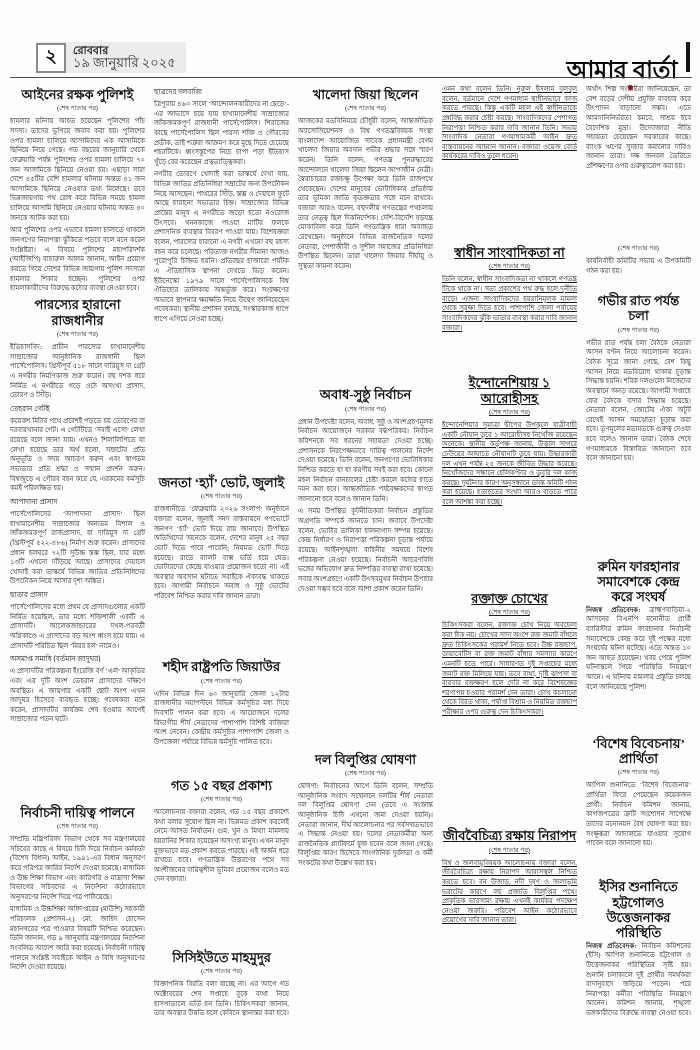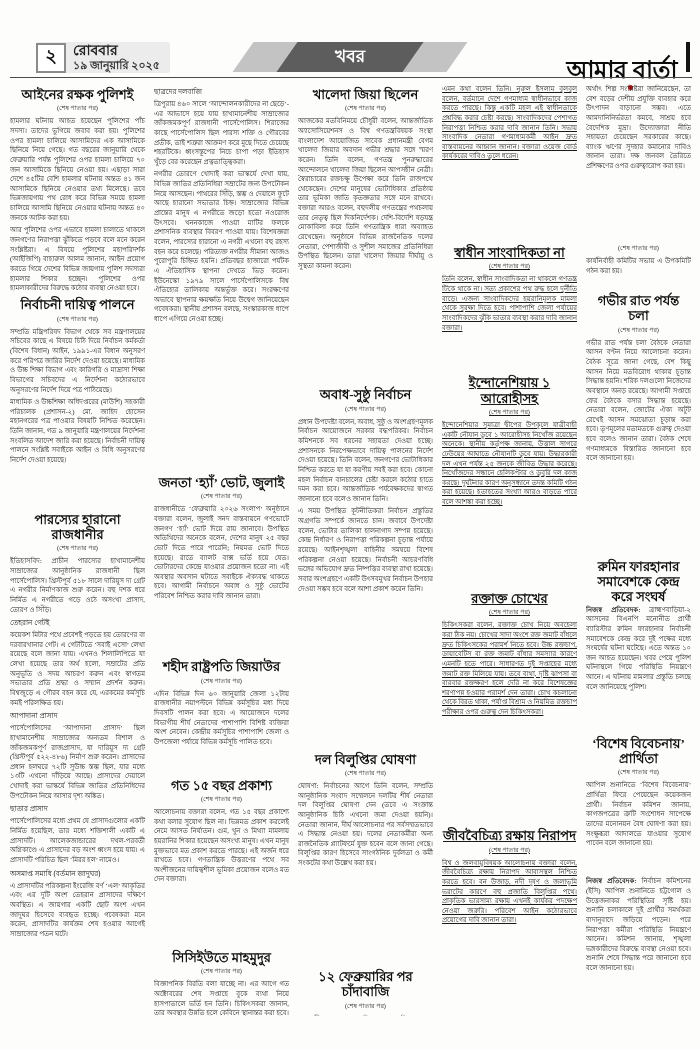--- a/index.html
+++ b/index.html
@@ -6,22 +6,22 @@
   .page{
     position:relative;width:700px;height:1050px;background:#fdfdfc;margin:0 auto;
     font-family:"Liberation Serif","DejaVu Serif",serif;color:#1a1a1a;overflow:hidden;
   }
   
   .header{position:absolute;left:0;top:40px;width:700px;height:36px;}
   .header-rule{position:absolute;left:10px;right:8px;top:77px;border-top:1.6px solid #4a4a4a;}
   .left-group{position:absolute;left:36px;top:2px;height:31px;display:flex;align-items:center;background:#ececec;padding:0 10px 0 0;border-radius:2px;}
   .pagenum-box{width:26px;height:26px;border:2.2px solid #8b8b8b;background:#fff;display:flex;align-items:center;justify-content:center;font-size:18px;font-weight:bold;color:#111;}
   .daydate{margin-left:7px;line-height:1.15;}
-  .day{font-size:14px;font-weight:bold;color:#222;}
-  .date{font-size:11px;color:#333;font-weight:bold;}
+  .day{font-size:11px;font-weight:bold;color:#222;}
+  .date{font-size:13px;color:#333;}
   .banner{position:absolute;left:231px;top:2px;width:238px;height:30px;}
   .banner-light{position:absolute;left:12px;top:0;width:214px;height:30px;background:#c3c3c3;transform:skewX(-35deg);}
   .banner-dark{position:absolute;left:56px;top:0;width:126px;height:30px;background:#5d5d5d;transform:skewX(-35deg);}
   .banner-text{position:absolute;left:0;top:0;width:238px;height:30px;display:flex;align-items:center;justify-content:center;color:#fff;font-size:17px;font-weight:bold;font-family:"Liberation Sans",sans-serif;}
   .masthead{position:absolute;right:10px;top:0;height:34px;display:flex;align-items:center;}
   .masthead-text{font-size:24px;font-weight:bold;color:#0b0b0b;letter-spacing:-0.5px;font-family:"Liberation Sans",sans-serif;position:relative;margin-top:28px;}
   .masthead-dot{position:absolute;left:56%;bottom:1px;width:5px;height:5px;border-radius:50%;}
   .masthead-bar{width:4px;height:30px;background:#141414;margin-left:9px;}
   
   .main{position:absolute;left:10px;top:84px;width:682px;height:932px;display:flex;gap:9px;overflow:hidden;}
@@ -45,25 +45,20 @@
     <div class="left-group">
       <div class="pagenum-box">
         <span>২</span>
       </div>
       <div class="daydate">
         <div class="day">রোববার</div>
         <div class="date">১৯ জানুয়ারি ২০২৫</div>
       </div>
     </div>
 
-    <div class="banner">
-      <div class="banner-light"></div>
-      <div class="banner-dark"></div>
-      <div class="banner-text">খবর</div>
-    </div>
 
     <div class="masthead">
       <span class="masthead-text">
         <span>আমার বার্তা</span>
         <span class="masthead-dot" id="mastdot" style="background: rgb(204, 17, 17);"></span>
       </span>
       <span class="masthead-bar"></span>
     </div>
   </div>
   <div class="header-rule"></div>
@@ -71,43 +66,43 @@
   <div class="main" id="columns">
       <div class="col" style="width: 135px;">
         <div class="article">
           <div class="headline">আইনের রক্ষক পুলিশই</div>
           <div class="dateline">(শেষ পাতার পর)</div>
           <div class="abody" style="height: 178px;">
             <div class="para">হামলার ঘটনায় আহত হয়েছেন পুলিশের পাঁচ সদস্য। তাদের ভুগিয়ে জবাব করা হয়। পুলিশের ওপর হামলা চালিয়ে আসামিদের এক আসামিকে ছিনিয়ে নিয়ে গেছে। গত বছরের জানুয়ারি থেকে ফেব্রুয়ারি পর্যন্ত পুলিশের ওপর হামলা চালিয়ে ৭০ জন আসামিকে ছিনিয়ে নেওয়া হয়। এছাড়া সারা দেশে ৪৫টির বেশি হামলার ঘটনায় অন্তত ৪১ জন আসামিকে ছিনিয়ে নেওয়ার তথ্য মিলেছে। তবে ভিন্নজায়গায় পথ রোধ করে বিভিন্ন সময়ে হামলা চালিয়ে আসামি ছিনিয়ে নেওয়ার ঘটনায় অন্তত ৪০ জনকে আটক করা হয়।</div>
             <div class="para">আর পুলিশের ওপর এভাবে হামলা চালাতে থাকলে জনগণের নিরাপত্তা ঝুঁকিতে পড়বে বলে মনে করেন সংশ্লিষ্টরা। এ বিষয়ে পুলিশের মহাপরিদর্শক (আইজিপি) বাহারুল আলম জানান, আইন প্রয়োগ করতে গিয়ে দেশের বিভিন্ন জায়গায় পুলিশ সদস্যরা হামলার শিকার হচ্ছেন। পুলিশের ওপর হামলাকারীদের বিরুদ্ধে কঠোর ব্যবস্থা নেওয়া হবে।</div>
           </div>
         </div>
-        <div class="article">
-          <div class="headline">নির্বাচনী দায়িত্ব পালনে</div>
-          <div class="dateline">(শেষ পাতার পর)</div>
-          <div class="abody" style="height: 182px;">
-            <div class="para">সম্প্রতি মন্ত্রিপরিষদ বিভাগ থেকে সব মন্ত্রণালয়ের সচিবের কাছে এ বিষয়ে চিঠি দিয়ে নির্বাচন কর্মকর্তা (বিশেষ বিধান) আইন, ১৯৯১-এর বিধান অনুসরণ করে পরিপত্র জারির নির্দেশ দেওয়া হয়েছে। মাধ্যমিক ও উচ্চ শিক্ষা বিভাগ এবং কারিগরি ও মাদ্রাসা শিক্ষা বিভাগের সচিবদের এ নির্দেশনা কঠোরভাবে অনুসরণের নির্দেশ দিয়ে পত্র পাঠিয়েছে।</div>
-            <div class="para">মাধ্যমিক ও উচ্চশিক্ষা অধিদপ্তরের (মাউশি) সহকারী পরিচালক (প্রশাসন-২) মো. জাহিদ হোসেন মহানগরের পত্র পাওয়ার বিষয়টি নিশ্চিত করেছেন। তিনি জানান, গত ৯ জানুয়ারি মন্ত্রণালয়ের নির্দেশনা সংবলিত আদেশ জারি করা হয়েছে। নির্বাচনী দায়িত্ব পালনে সংশ্লিষ্ট সবাইকে আইন ও বিধি অনুসরণের নির্দেশ দেওয়া হয়েছে।</div>
-          </div>
-        </div>
         <div class="article grow">
           <div class="headline">পারস্যের হারানো রাজধানীর</div>
           <div class="dateline">(শেষ পাতার পর)</div>
           <div class="abody grow">
             <div class="para">ইতিহাসবিদ: প্রাচীন পারস্যের হাখামানেশীয় সাম্রাজ্যের আনুষ্ঠানিক রাজধানী ছিল পার্সেপোলিস। খ্রিস্টপূর্ব ৫১৮ সালে দারিয়ুস দ্য গ্রেট এ নগরীর নির্মাণকাজ শুরু করেন। বহু দশক ধরে নির্মিত এ নগরীতে গড়ে ওঠে অসংখ্য প্রাসাদ, তোরণ ও সিঁড়ি।</div>
             <div class="sub">তেহরান গেটই</div>
             <div class="para">কয়েকশ মিটার পথে প্রবেশই পড়তে হয় তোরণের বা দরবারখানার গেট। এ গেটটিতে ‘সবাই এসো’ লেখা রয়েছে বলে জানা যায়। এখনও শিলালিপিতে যা লেখা হয়েছে তার অর্থ হলো, সম্রাটের প্রতি অনুভূতি ও সদয় আচরণ করুন এবং স্বাগতম সভ্যতার প্রতি শ্রদ্ধা ও সম্মান প্রদর্শন করুন। বিশ্বজুড়ে এ গৌরব বহন করে যে, এরকমের কর্মসূচি কমই পরিলক্ষিত হয়।</div>
             <div class="sub">আপাদানা প্রাসাদ</div>
             <div class="para">পার্সেপোলিসের ‘আপাদানা প্রাসাদ’ ছিল হাখামানেশীয় সাম্রাজ্যের অন্যতম বিশাল ও জাঁকজমকপূর্ণ রাজপ্রাসাদ, যা দারিয়ুস দ্য গ্রেট (খ্রিস্টপূর্ব ৫২২-৪৮৬) নির্মাণ শুরু করেন। প্রাসাদের প্রধান হলঘরে ৭২টি সুউচ্চ স্তম্ভ ছিল, যার মধ্যে ১৩টি এখনো দাঁড়িয়ে আছে। প্রাসাদের দেয়ালে খোদাই করা ভাস্কর্যে বিভিন্ন জাতির প্রতিনিধিদের উপঢৌকন নিয়ে আসার দৃশ্য অঙ্কিত।</div>
             <div class="sub">ছাতার প্রাসাদ</div>
             <div class="para">পার্সেপোলিসের মধ্যে প্রথম যে প্রাসাদগুলোর একটি নির্মিত হয়েছিল, তার মধ্যে শক্তিশালী একটি এ প্রাসাদটি। আলেকজান্ডারের দখল-পরবর্তী অগ্নিকাণ্ডে এ প্রাসাদের বড় অংশ ধ্বংস হয়ে যায়। এ প্রাসাদটি পরিচিত ছিল ‘মিরর হল’ নামেও।</div>
             <div class="sub">অসমাপ্ত সমাধি (বর্তমান জাদুঘর)</div>
             <div class="para">এ প্রাসাদটির পরিকল্পনা ইংরেজি বর্ণ ‘এল’ আকৃতির এবং এর দুটি অংশ তেহরান প্রাসাদের দক্ষিণে অবস্থিত। এ জায়গার একটি ছোট অংশ এখন জাদুঘর হিসেবে ব্যবহৃত হচ্ছে। গবেষকরা মনে করেন, প্রাসাদটির কার্যক্রম শেষ হওয়ার আগেই সাম্রাজ্যের পতন ঘটে।</div>
           </div>
         </div>
+        <div class="article">
+          <div class="headline">নির্বাচনী দায়িত্ব পালনে</div>
+          <div class="dateline">(শেষ পাতার পর)</div>
+          <div class="abody" style="height: 182px;">
+            <div class="para">সম্প্রতি মন্ত্রিপরিষদ বিভাগ থেকে সব মন্ত্রণালয়ের সচিবের কাছে এ বিষয়ে চিঠি দিয়ে নির্বাচন কর্মকর্তা (বিশেষ বিধান) আইন, ১৯৯১-এর বিধান অনুসরণ করে পরিপত্র জারির নির্দেশ দেওয়া হয়েছে। মাধ্যমিক ও উচ্চ শিক্ষা বিভাগ এবং কারিগরি ও মাদ্রাসা শিক্ষা বিভাগের সচিবদের এ নির্দেশনা কঠোরভাবে অনুসরণের নির্দেশ দিয়ে পত্র পাঠিয়েছে।</div>
+            <div class="para">মাধ্যমিক ও উচ্চশিক্ষা অধিদপ্তরের (মাউশি) সহকারী পরিচালক (প্রশাসন-২) মো. জাহিদ হোসেন মহানগরের পত্র পাওয়ার বিষয়টি নিশ্চিত করেছেন। তিনি জানান, গত ৯ জানুয়ারি মন্ত্রণালয়ের নির্দেশনা সংবলিত আদেশ জারি করা হয়েছে। নির্বাচনী দায়িত্ব পালনে সংশ্লিষ্ট সবাইকে আইন ও বিধি অনুসরণের নির্দেশ দেওয়া হয়েছে।</div>
+          </div>
+        </div>
       </div>
       <div class="col" style="width: 135px;">
         <div class="article">
           <div class="abody" style="height: 388px;">
             <div class="sub">ছাত্রদের দলবাজি</div>
             <div class="para">ত্রিপুরায় ৪৬০ সালে ‘আন্দোলনকারীদের না ছেড়ে’-এর আভাসে হয়ে যায় হাখামানেশীয় সাম্রাজ্যের জাঁকজমকপূর্ণ রাজধানী পার্সেপোলিস। শিরাজের কাছে পার্সেপোলিস ছিল পারস্য শক্তি ও গৌরবের প্রতীক, তাই শত্রুরা আক্রমণ করে মুছে দিতে চেয়েছে শহরটিকে। ধ্বংসস্তূপের নিচে চাপা পড়া ইতিহাস খুঁড়ে বের করেছেন প্রত্নতাত্ত্বিকরা।</div>
             <div class="para">নগরীর তোরণে খোদাই করা ভাস্কর্যে দেখা যায়, বিভিন্ন জাতির প্রতিনিধিরা সম্রাটের জন্য উপঢৌকন নিয়ে আসছেন। পাথরের সিঁড়ি, স্তম্ভ ও দেয়ালে ফুটে আছে হারানো সভ্যতার চিহ্ন। সাম্রাজ্যের বিভিন্ন প্রান্তের মানুষ এ নগরীতে জড়ো হতো নওরোজ উৎসবে। খননকাজে পাওয়া মাটির ফলকে প্রশাসনিক ব্যবস্থার বিবরণ পাওয়া যায়। বিশেষজ্ঞরা বলেন, পারস্যের হারানো এ নগরী এখনো বহু রহস্য বহন করে চলেছে। পরিত্যক্ত নগরীর সীমানা আজও পুরোপুরি চিহ্নিত হয়নি। প্রতিবছর হাজারো পর্যটক এ ঐতিহাসিক স্থাপনা দেখতে ভিড় করেন। ইউনেস্কো ১৯৭৯ সালে পার্সেপোলিসকে বিশ্ব ঐতিহ্যের তালিকায় অন্তর্ভুক্ত করে। সংরক্ষণের অভাবে স্থাপনার ক্ষয়ক্ষতি নিয়ে উদ্বেগ জানিয়েছেন গবেষকরা। স্থানীয় প্রশাসন বলছে, সংস্কারকাজ ধাপে ধাপে এগিয়ে নেওয়া হচ্ছে।</div>
           </div>
         </div>
         <div class="article">
@@ -155,27 +150,20 @@
             <div class="para">এ সময় উপস্থিত কূটনীতিকরা নির্বাচন প্রস্তুতির অগ্রগতি সম্পর্কে জানতে চান। জবাবে উপদেষ্টা বলেন, ভোটার তালিকা হালনাগাদ সম্পন্ন হয়েছে। কেন্দ্র নির্ধারণ ও নিরাপত্তা পরিকল্পনা চূড়ান্ত পর্যায়ে রয়েছে। আইনশৃঙ্খলা বাহিনীর সমন্বয়ে বিশেষ পরিকল্পনা নেওয়া হয়েছে। নির্বাচনী আচরণবিধি ভঙ্গের অভিযোগ দ্রুত নিষ্পত্তির ব্যবস্থা রাখা হয়েছে। সবার অংশগ্রহণে একটি উৎসবমুখর নির্বাচন উপহার দেওয়া সম্ভব হবে বলে আশা প্রকাশ করেন তিনি।</div>
           </div>
         </div>
         <div class="article">
           <div class="headline">দল বিলুপ্তির ঘোষণা</div>
           <div class="dateline">(শেষ পাতার পর)</div>
           <div class="abody" style="height: 185px;">
             <div class="para">ঘোষণা: নির্বাচনের আগে তিনি বলেন, সম্প্রতি আনুষ্ঠানিক সংবাদ সম্মেলনে দলটির শীর্ষ নেতারা দল বিলুপ্তির ঘোষণা দেন (তবে এ সংক্রান্ত আনুষ্ঠানিক চিঠি এখনো জমা দেওয়া হয়নি)। নেতারা জানান, দীর্ঘ আলোচনার পর সর্বসম্মতভাবে এ সিদ্ধান্ত নেওয়া হয়। দলের নেতাকর্মীরা অন্য রাজনৈতিক প্ল্যাটফর্মে যুক্ত হবেন বলে জানা গেছে। বিলুপ্তির কারণ হিসেবে সাংগঠনিক দুর্বলতা ও কর্মী সংকটের কথা উল্লেখ করা হয়।</div>
           </div>
         </div>
-        <div class="article grow">
-          <div class="headline">১২ ফেব্রুয়ারির পর চাঁদাবাজি</div>
-          <div class="dateline">(শেষ পাতার পর)</div>
-          <div class="abody grow">
-            <div class="para">ব্যবসায়ীদের জেলা শহর হিসেবে ব্যবসায়িক ক্ষেত্রের সমস্যা চিহ্নিতকরণে আয়োজিত এক মতবিনিময় সভায় তিনি এসব কথা বলেন।</div>
-          </div>
-        </div>
       </div>
       <div class="col" style="width: 135px; text-decoration: underline;">
         <div class="article">
           <div class="abody" style="height: 158px;">
             <div class="para">এমন কথা বলেন তিনি। নুরুল ইসলাম বুলবুল বলেন, বর্তমানে দেশে গণমাধ্যম স্বাধীনভাবে কাজ করতে পারছে। কিন্তু একটি মহল এই স্বাধীনতাকে প্রশ্নবিদ্ধ করার চেষ্টা করছে। সাংবাদিকদের পেশাগত নিরাপত্তা নিশ্চিত করার দাবি জানান তিনি। সভায় সাংবাদিক নেতারা গণমাধ্যমকর্মী আইন দ্রুত বাস্তবায়নের আহ্বান জানান। বক্তারা ওয়েজ বোর্ড কার্যকরের দাবিও তুলে ধরেন।</div>
           </div>
         </div>
         <div class="article">
           <div class="headline">স্বাধীন সাংবাদিকতা না</div>
           <div class="dateline">(শেষ পাতার পর)</div>
@@ -231,19 +219,20 @@
           </div>
         </div>
         <div class="article">
           <div class="headline">‘বিশেষ বিবেচনায়’ প্রার্থিতা</div>
           <div class="dateline">(শেষ পাতার পর)</div>
           <div class="abody" style="height: 96px;">
             <div class="para">আপিল শুনানিতে ‘বিশেষ বিবেচনায়’ প্রার্থিতা ফিরে পেয়েছেন কয়েকজন প্রার্থী। নির্বাচন কমিশন জানায়, কাগজপত্রের ত্রুটি সংশোধন সাপেক্ষে তাদের মনোনয়ন বৈধ ঘোষণা করা হয়। সংক্ষুব্ধরা আদালতে যাওয়ার সুযোগ পাবেন বলে জানানো হয়।</div>
           </div>
         </div>
         <div class="article grow">
+          <div class="headline">ইসির শুনানিতে হট্টগোলও উত্তেজনাকর পরিস্থিতি</div>
           <div class="abody grow">
             <div class="para"><span class="lead">নিজস্ব প্রতিবেদক: </span>নির্বাচন কমিশনের (ইসি) আপিল শুনানিতে হট্টগোল ও উত্তেজনাকর পরিস্থিতির সৃষ্টি হয়। শুনানি চলাকালে দুই প্রার্থীর সমর্থকরা বাদানুবাদে জড়িয়ে পড়েন। পরে নিরাপত্তা কর্মীরা পরিস্থিতি নিয়ন্ত্রণে আনেন। কমিশন জানায়, শৃঙ্খলা ভঙ্গকারীদের বিরুদ্ধে ব্যবস্থা নেওয়া হবে। শুনানি শেষে সিদ্ধান্ত পরে জানানো হবে বলে জানানো হয়।</div>
           </div>
         </div>
       </div>
     </div>
 </div>
 
 </body></html>

